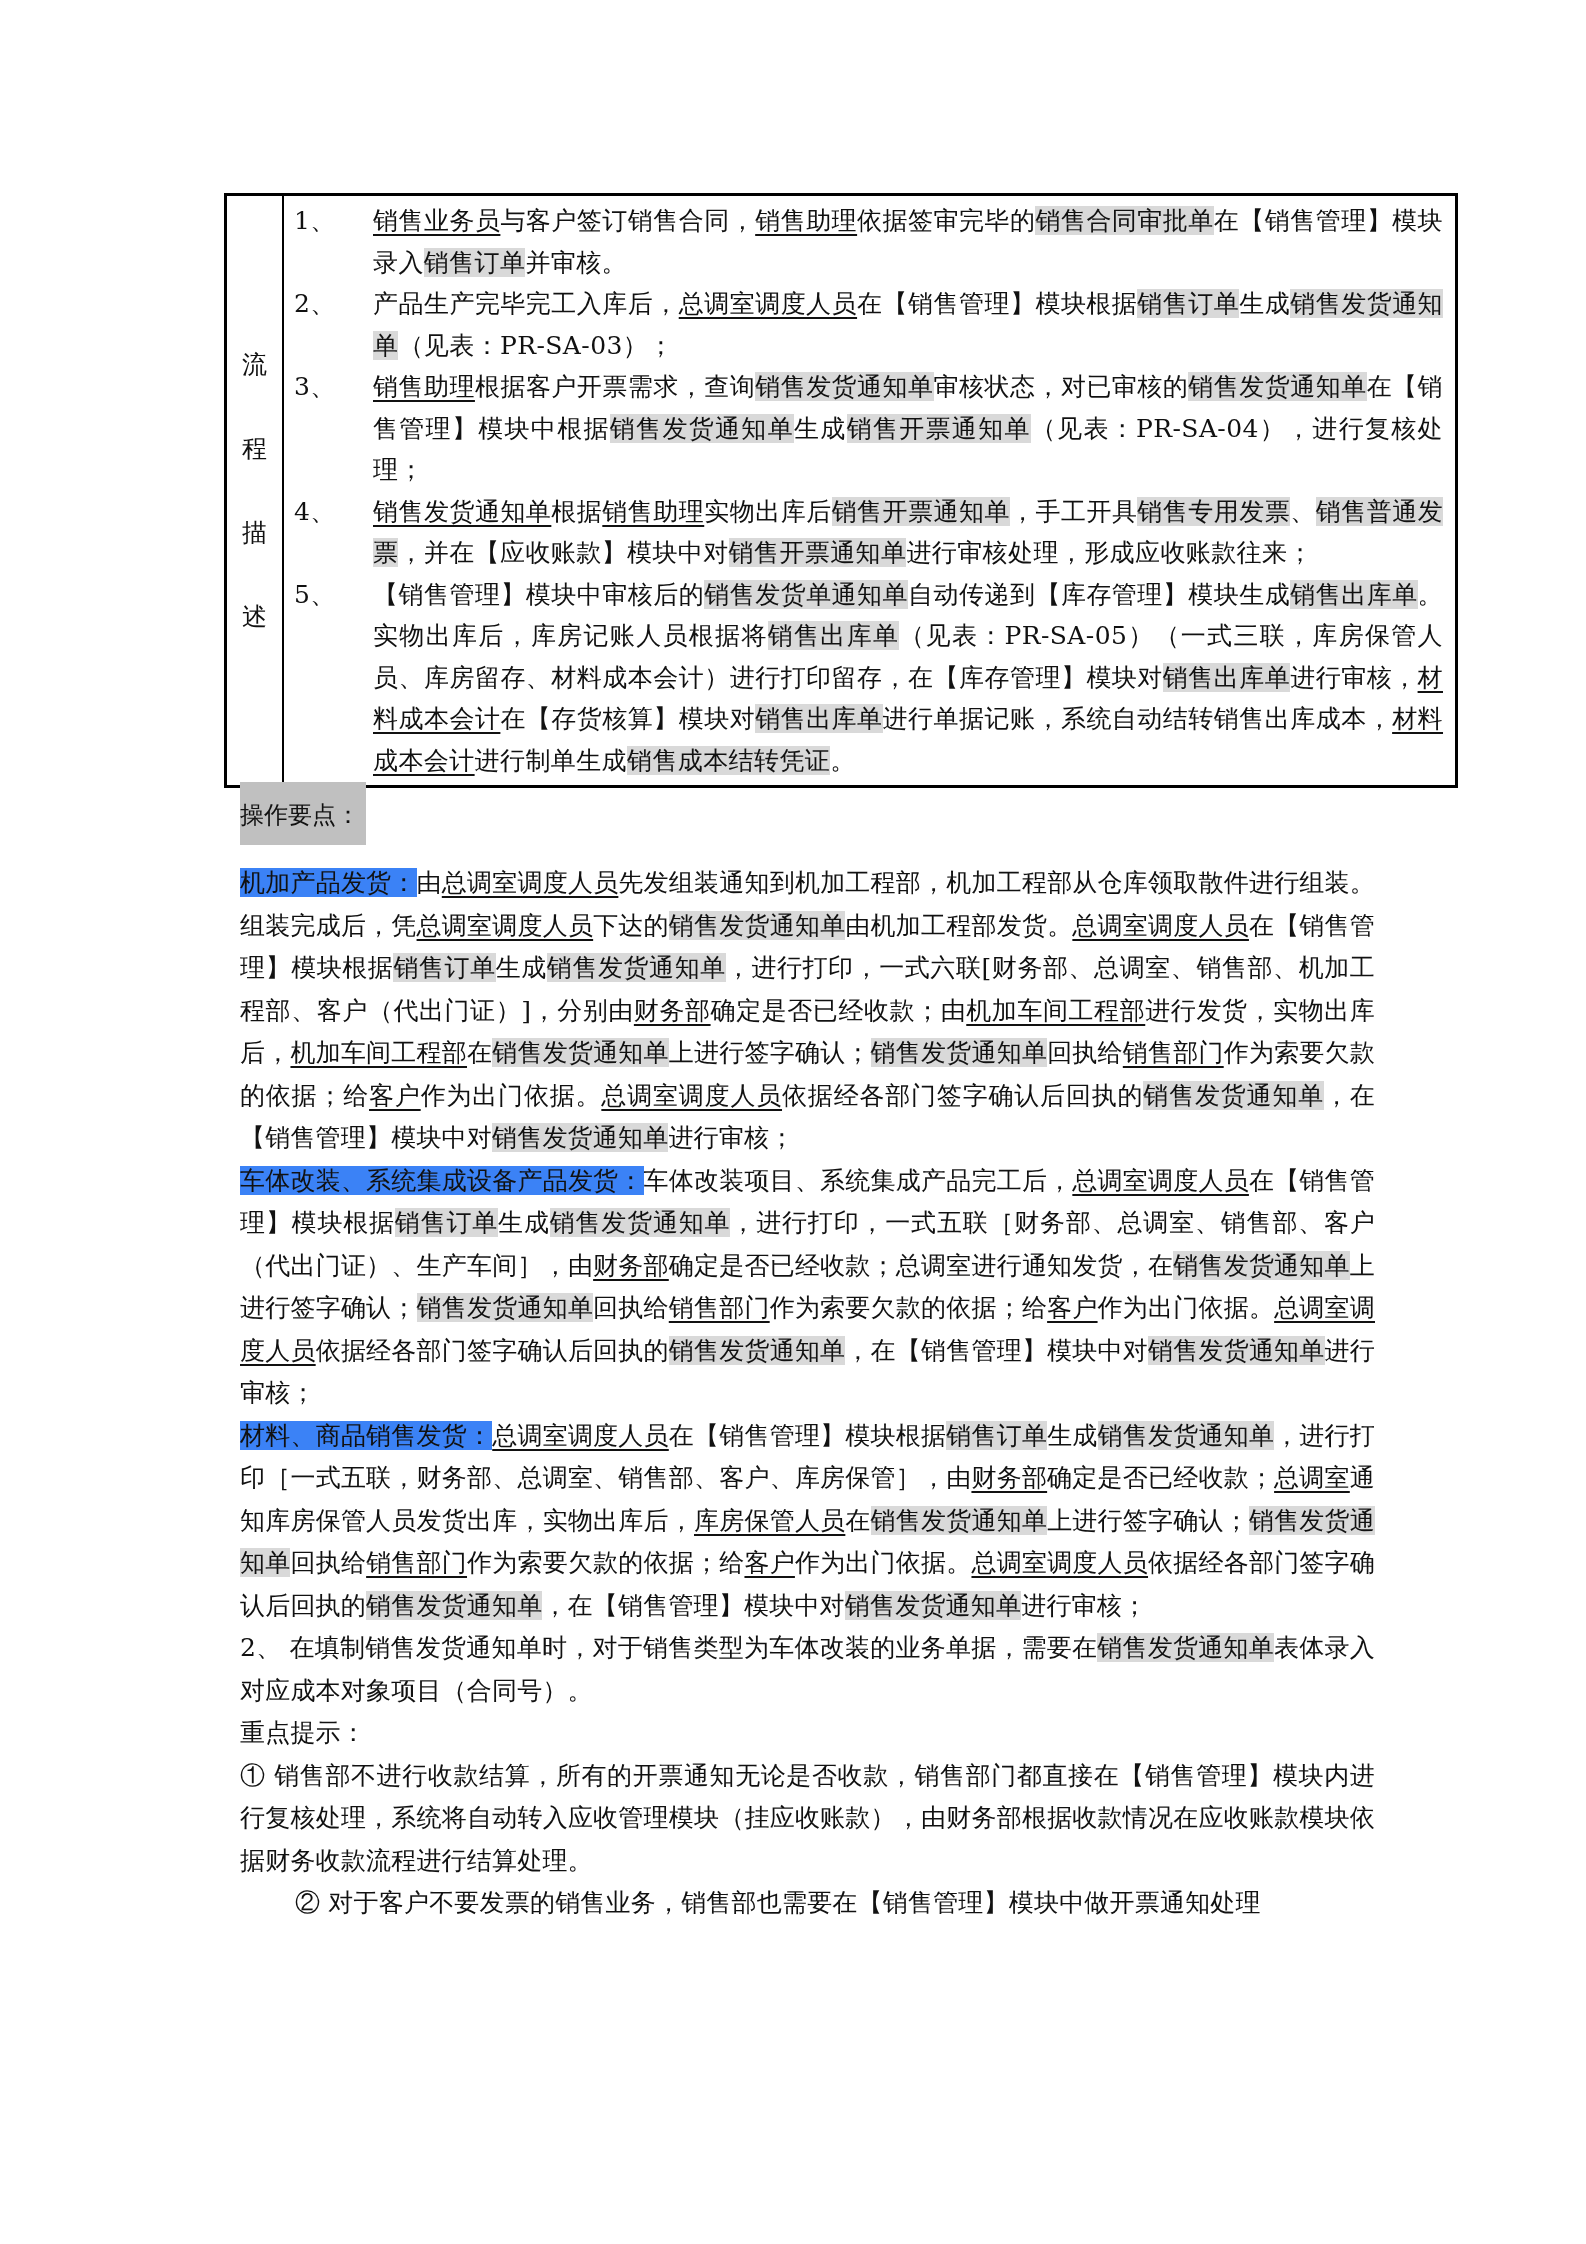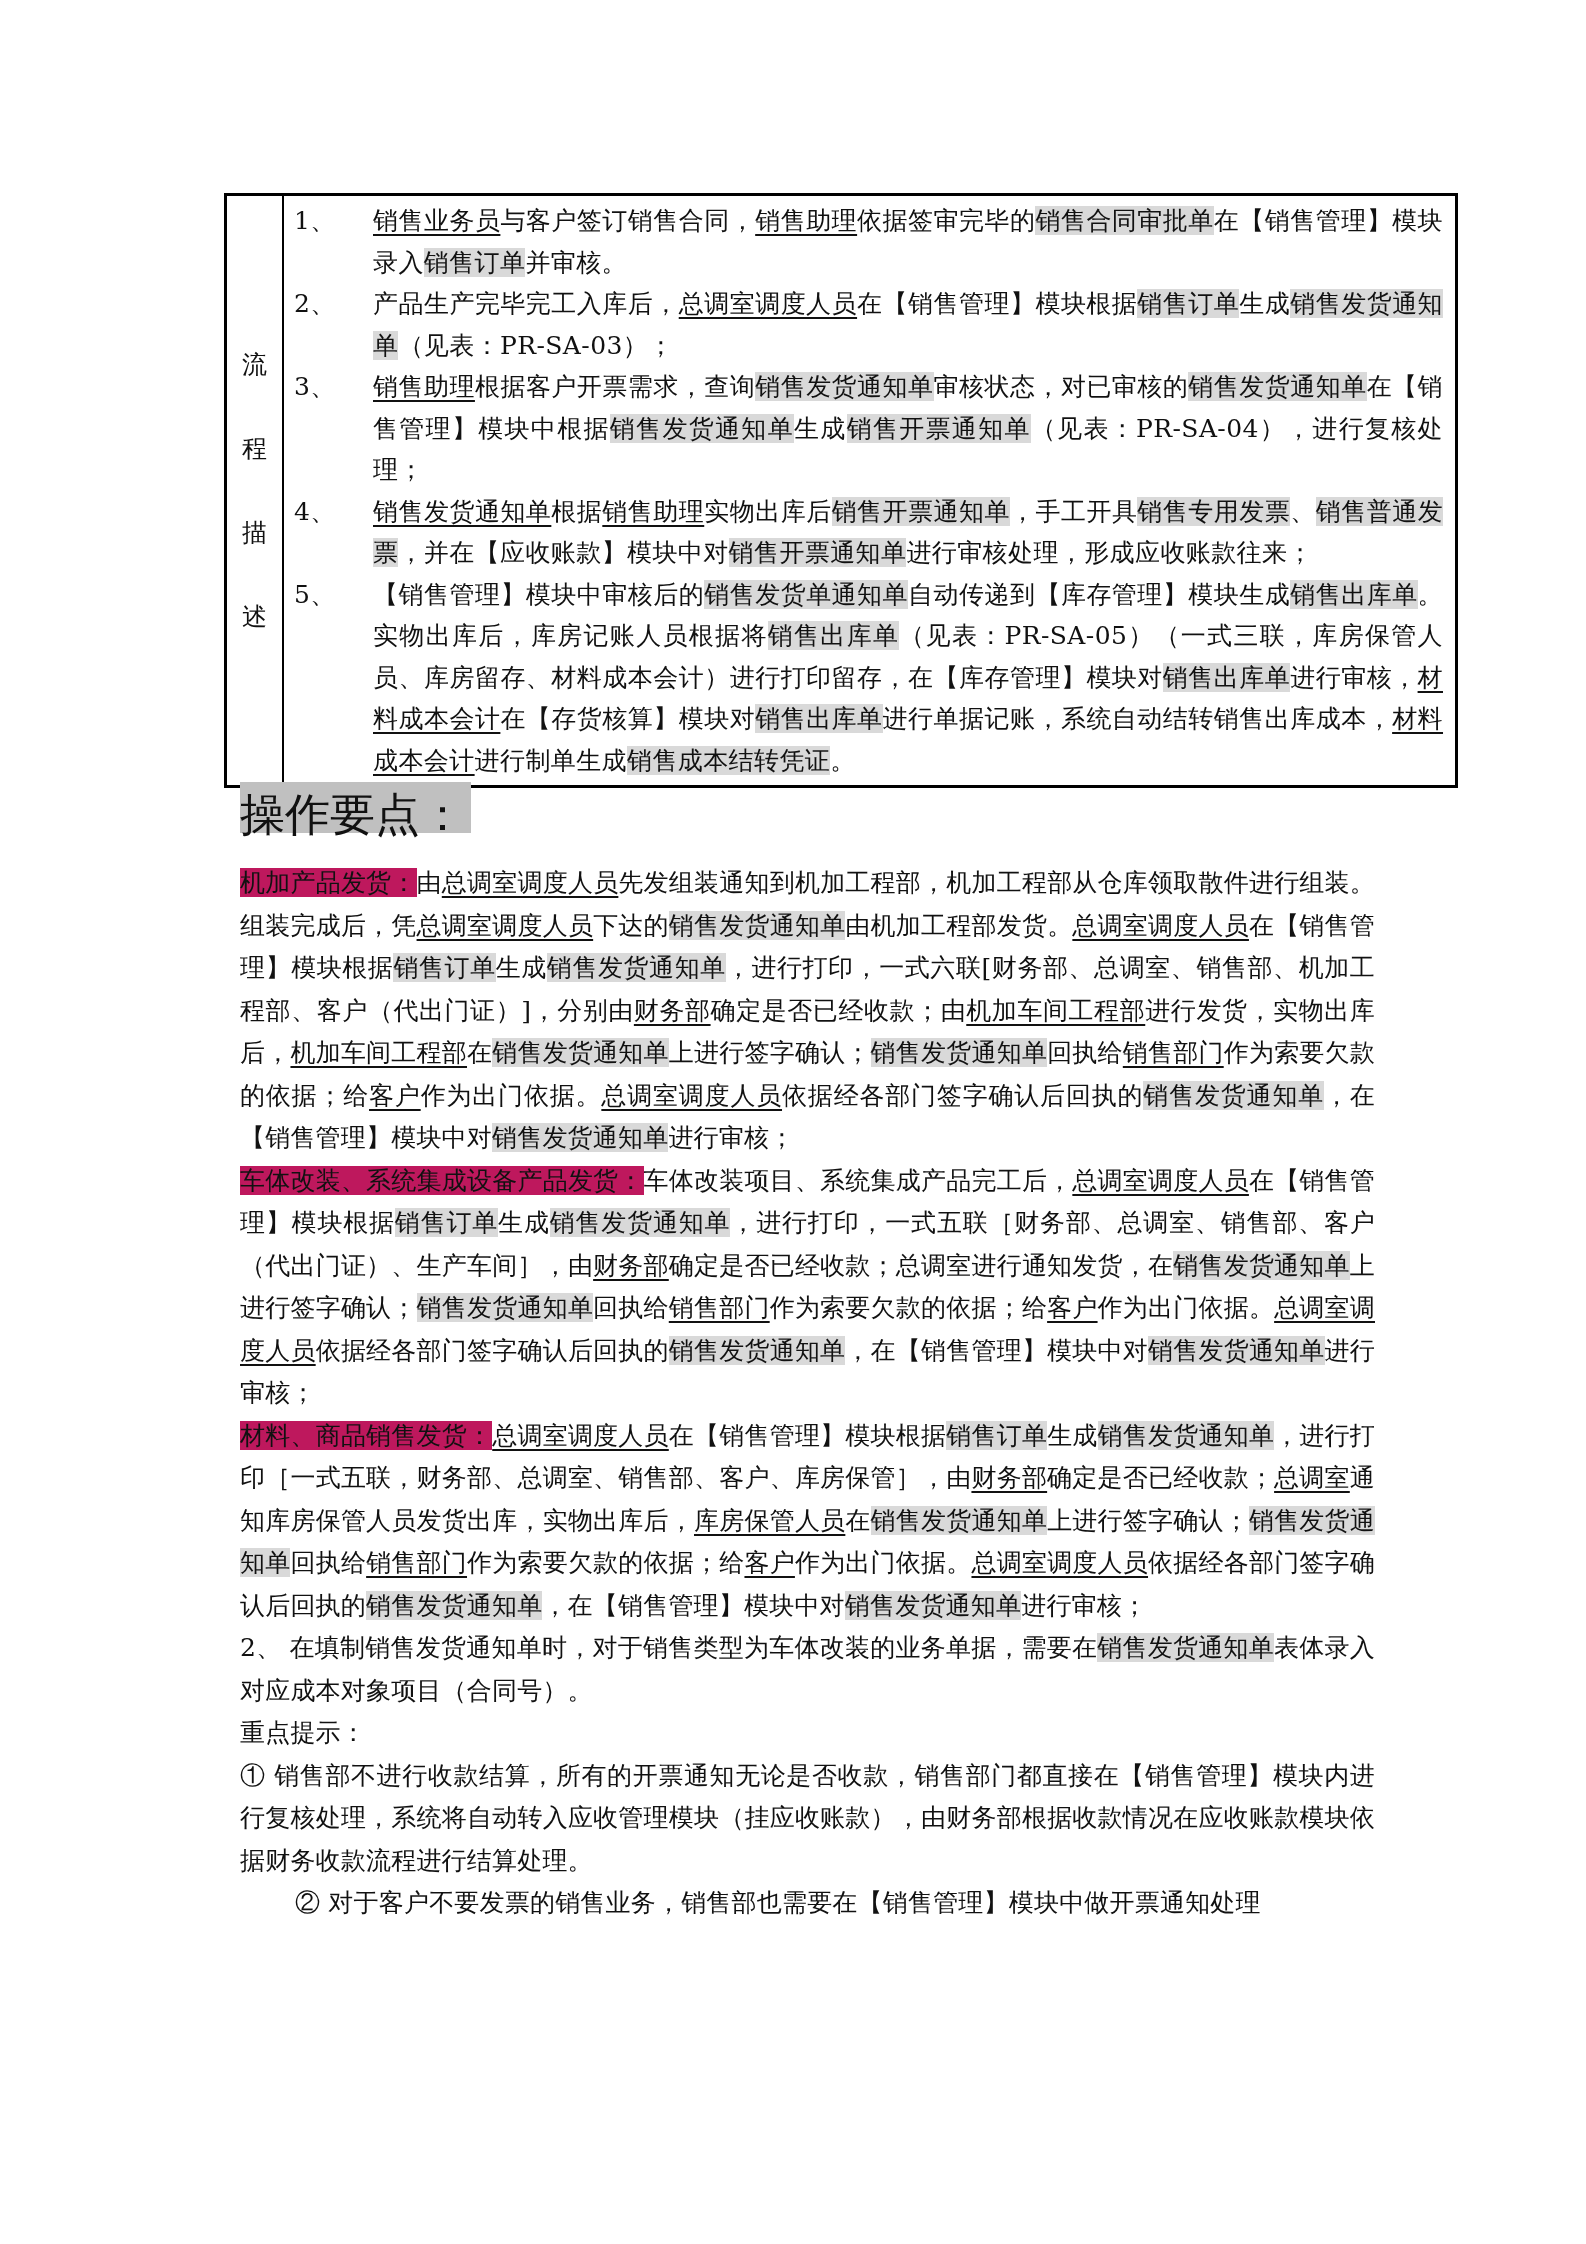--- a/index.html
+++ b/index.html
@@ -10,23 +10,23 @@
                border-collapse: collapse; border: 3px solid #000; }
   table.flow td { border: 2px solid #000; vertical-align: top; padding: 0; }
   td.label-cell { width: 55px; text-align: center; vertical-align: middle !important; }
   .vlabel { font-size: 25px; line-height: 84px; display: block; }
   td.body-cell { padding: 4px 12px 4px 10px !important; }
   .step { display: flex; font-size: 25px; line-height: 41.5px; letter-spacing: 0.4px; }
   .step .num { flex: 0 0 48px; white-space: nowrap; }
   .step .txt { flex: 1; text-align: justify; margin-left: 31px; }
   .hl { background: #d9d9d9; }
   .u  { text-decoration: underline; text-decoration-thickness: 2px; text-underline-offset: 5px; }
-  .y  { background: #be185d; }
-  .heading { position: absolute; left: 240px; top: 782px; height: 51px; padding: 0 6px 0 0;
-             background: #c0c0c0; font-size: 45px; line-height: 66px; }
+  .y  { background: #3b82f6; }
+  .heading { position: absolute; left: 240px; top: 782px; height: 63px; padding: 0 6px 0 0;
+             background: #c0c0c0; font-size: 24px; line-height: 66px; }
   .content { position: absolute; left: 240px; top: 862px; width: 1135px;
              font-size: 25px; line-height: 42.5px; text-align: justify; letter-spacing: 0.2px; }
   .content p { margin: 0; }
   .indent { padding-left: 55px; }
 </style>
 </head>
 <body>
 
 <div class="page">
 

